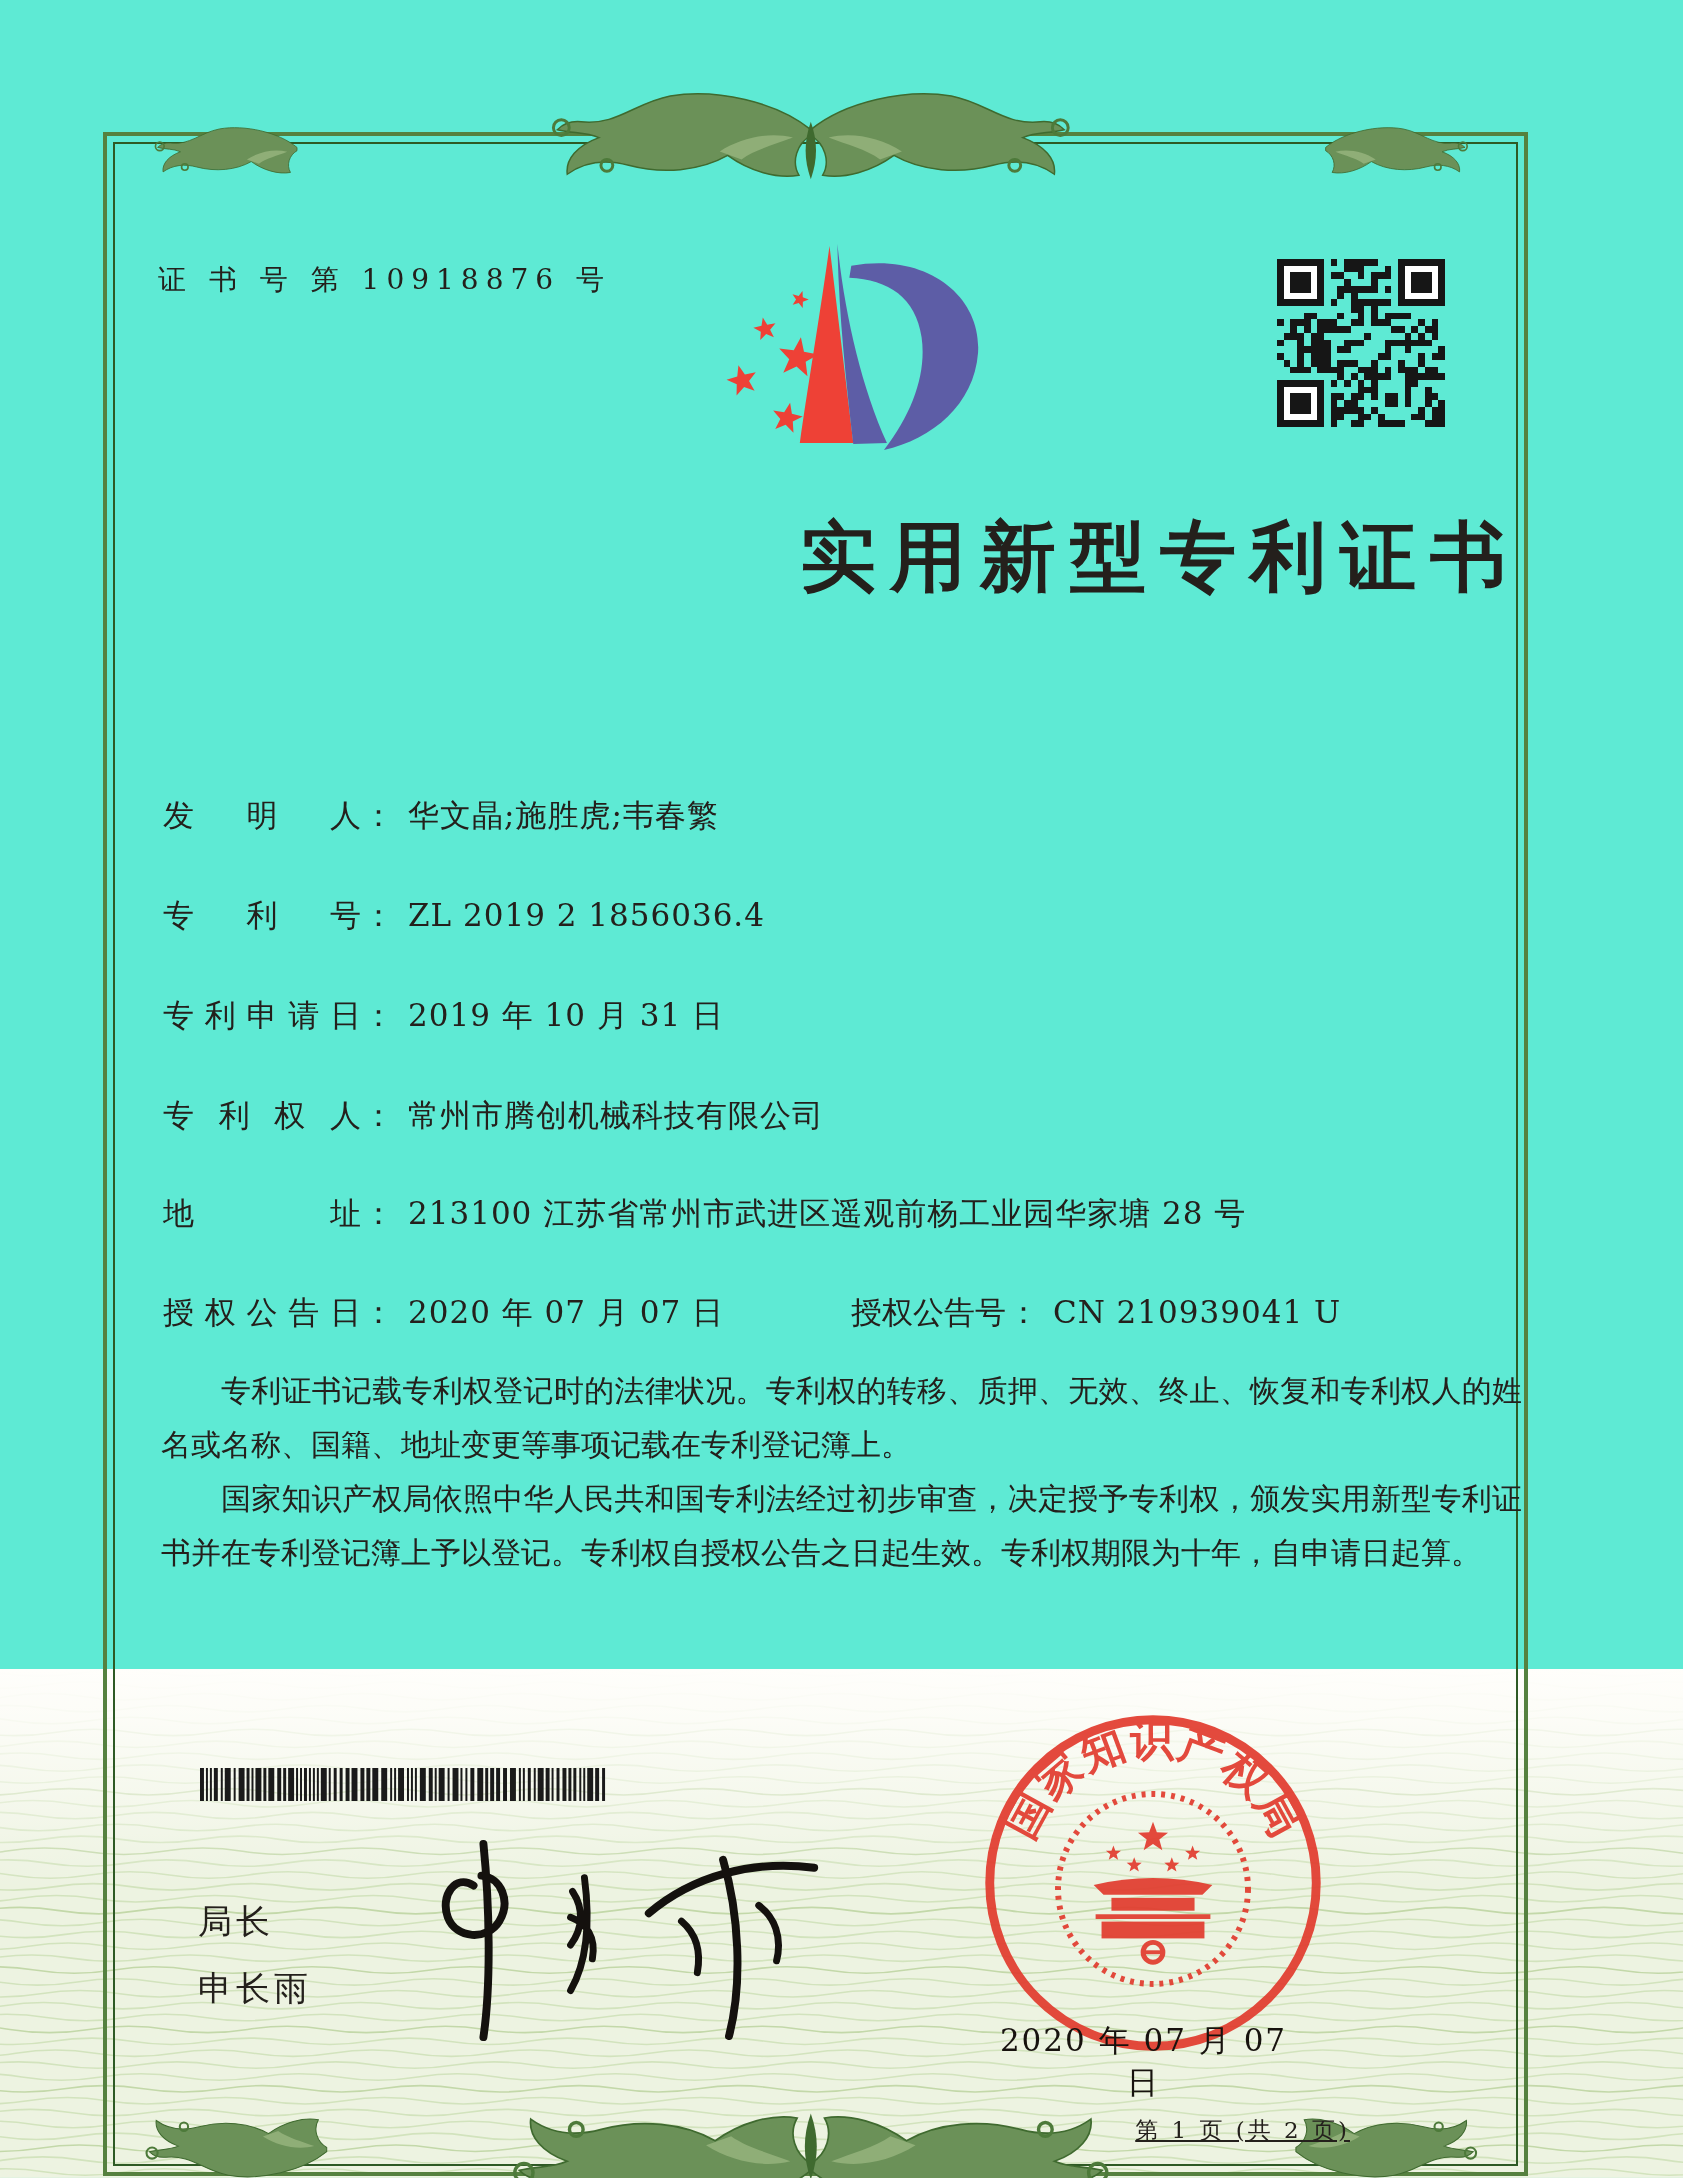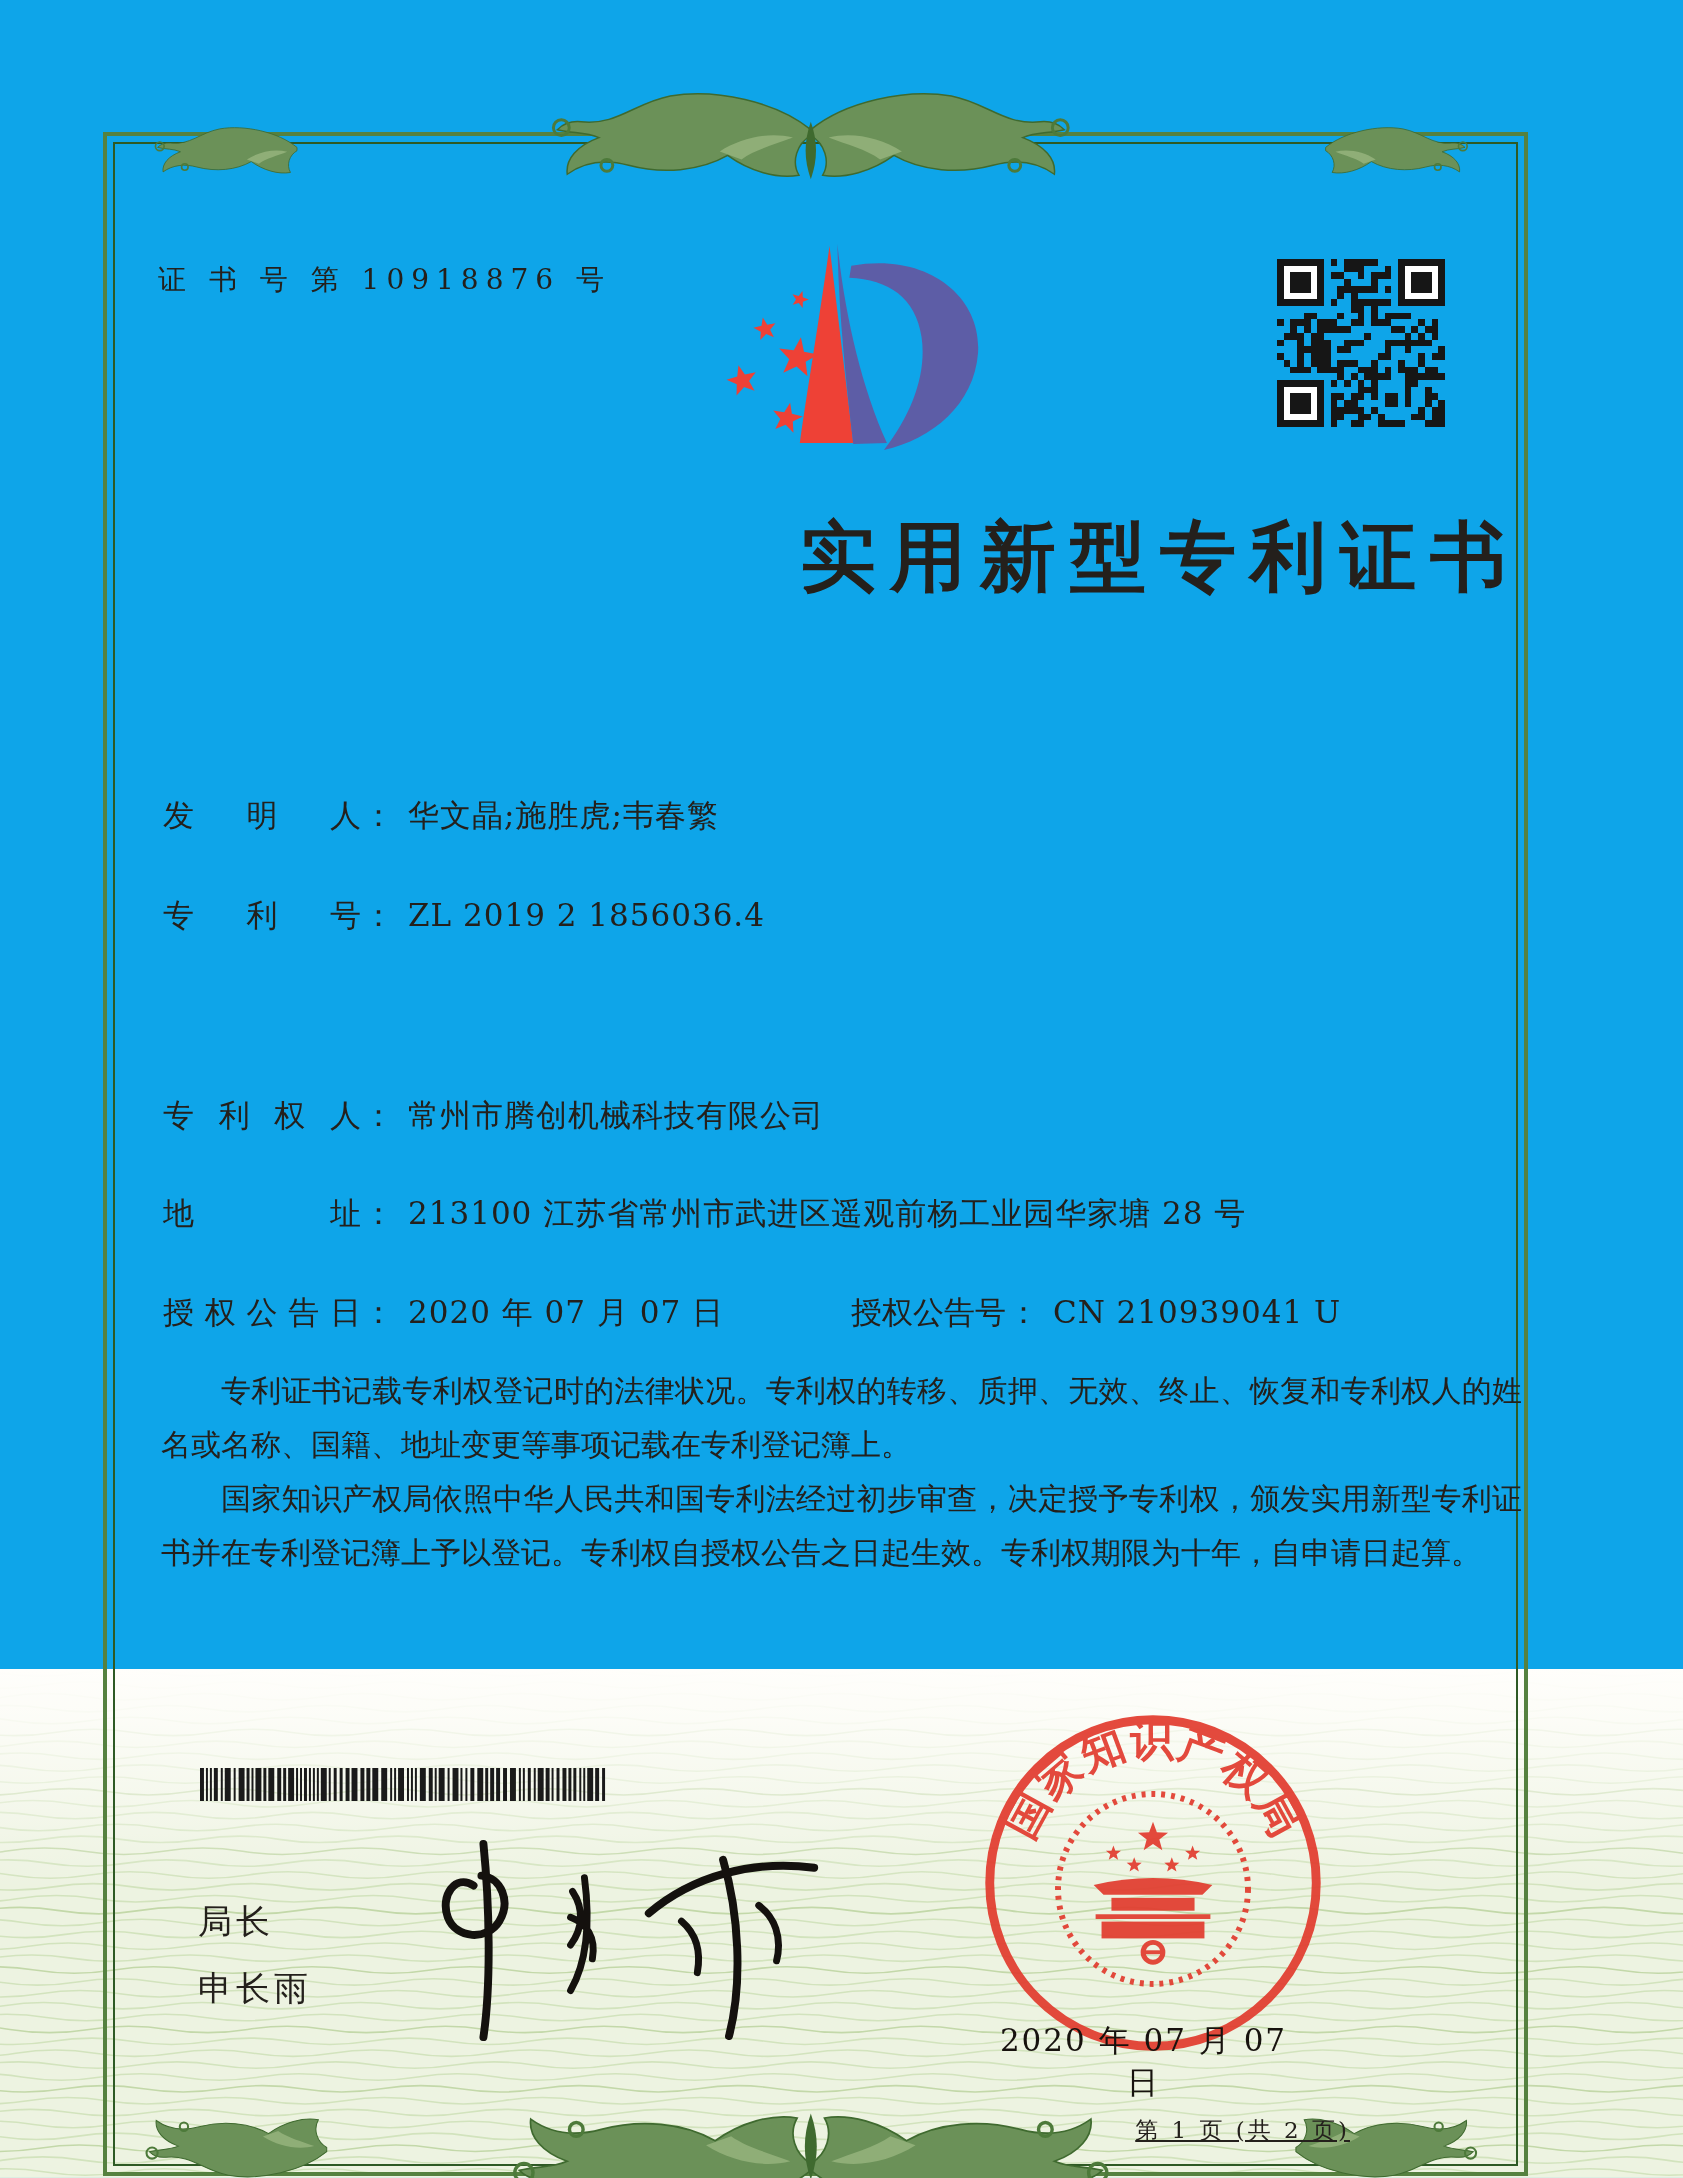--- a/index.html
+++ b/index.html
@@ -1,16 +1,16 @@
 <!DOCTYPE html>
 <html><head>
 <meta charset="utf-8">
 <style>
   html,body{margin:0;padding:0;background:#9a9a9a;}
-  #page{position:relative;width:1683px;height:2178px;margin:0 auto;background:#0ea5e9;
+  #page{position:relative;width:1683px;height:2178px;margin:0 auto;background:#5eead4;
         overflow:hidden;font-family:"DejaVu Serif","Liberation Serif",serif;color:#24201c;}
   .abs{position:absolute;}
 
   
   #frame{position:absolute;left:103px;top:132px;width:1417px;height:2036px;
          border:4px solid #55813f;z-index:2;pointer-events:none;}
   #frame-inner{position:absolute;left:6px;top:6px;right:6px;bottom:6px;border:2px solid #2e5a25;}
 
   
   #waves{left:0;top:1669px;width:1683px;height:509px;z-index:1;}
@@ -161,20 +161,23 @@
     </svg>
 
   <div id="title" class="abs">实用新型专利证书</div>
 
   <div class="field-row" style="top:793px">
     <span class="flabel">发 明 人</span><span class="fcolon">：</span><span class="fvalue">华文晶;施胜虎;韦春繁</span>
   </div>
   <div class="field-row" style="top:893px">
     <span class="flabel">专 利 号</span><span class="fcolon">：</span><span class="fvalue">ZL 2019 2 1856036.4</span>
   </div>
+  <div class="field-row" style="top:993px">
+    <span class="flabel">专利申请日</span><span class="fcolon">：</span><span class="fvalue">2019 年 10 月 31 日</span>
+  </div>
   <div class="field-row" style="top:1093px">
     <span class="flabel">专 利 权 人</span><span class="fcolon">：</span><span class="fvalue">常州市腾创机械科技有限公司</span>
   </div>
   <div class="field-row" style="top:1191px">
     <span class="flabel">地 址</span><span class="fcolon">：</span><span class="fvalue">213100  江苏省常州市武进区遥观前杨工业园华家塘 28 号</span>
   </div>
   <div class="field-row" style="top:1290px">
     <span class="flabel">授权公告日</span><span class="fcolon">：</span><span class="fvalue">2020 年 07 月 07 日</span>
     <span class="flabel2">授权公告号</span><span class="fcolon">：</span><span class="fvalue">CN 210939041 U</span>
   </div>

